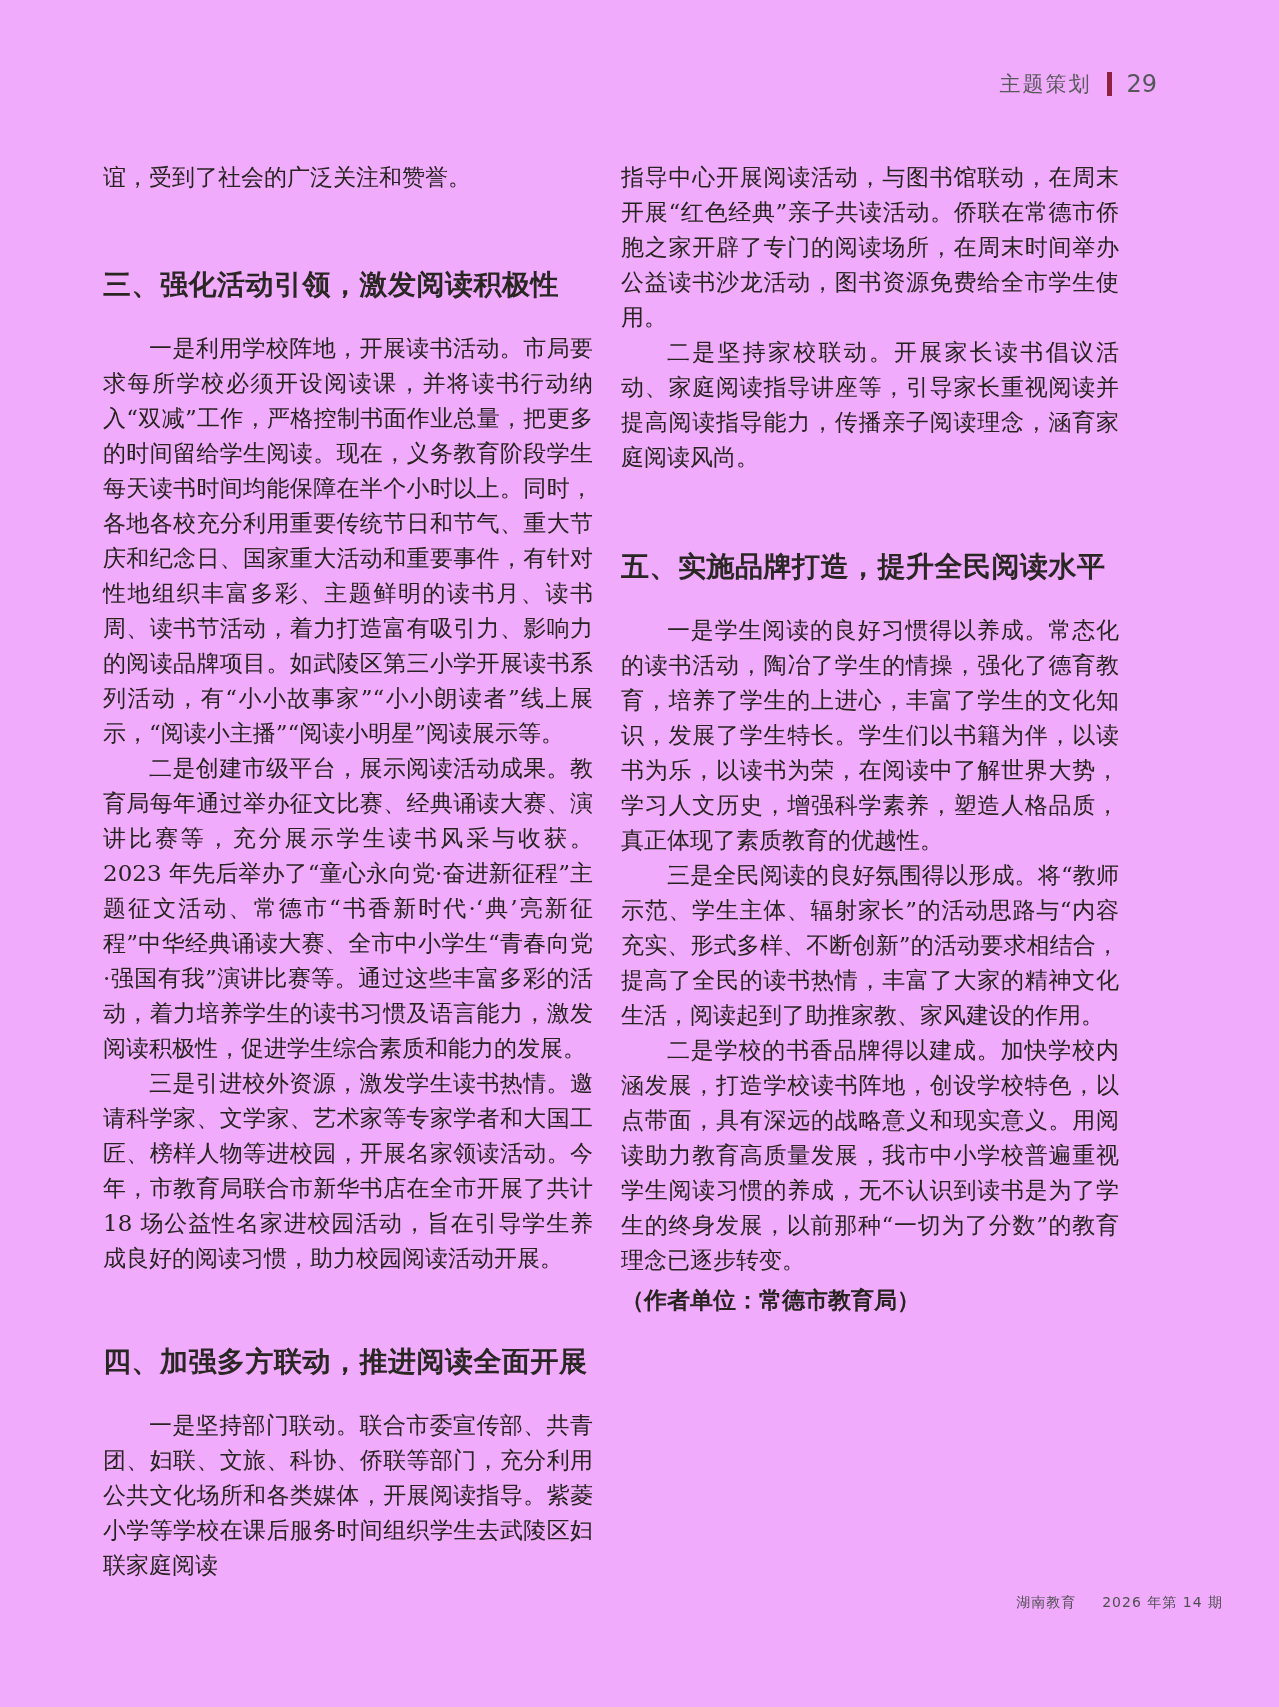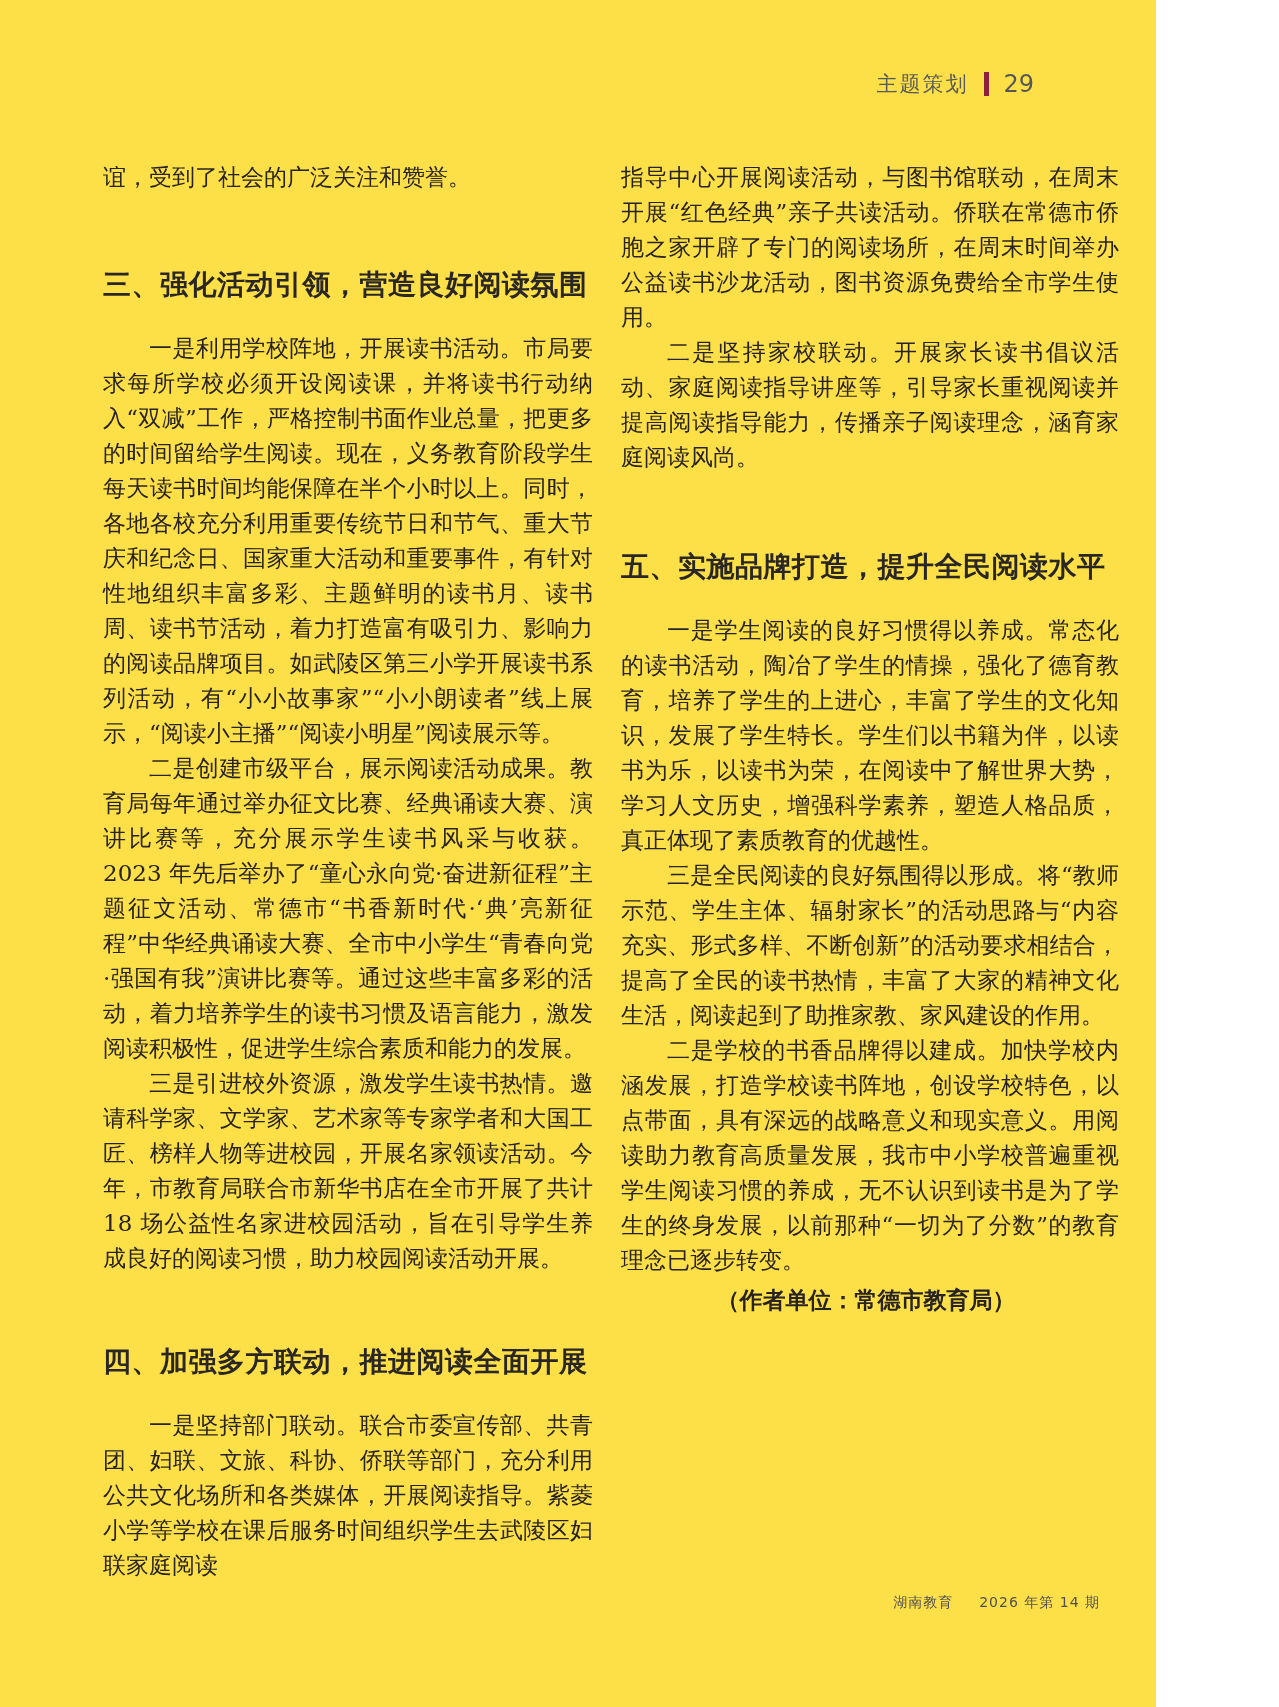--- a/index.html
+++ b/index.html
@@ -2,23 +2,23 @@
 <html><head>
 <meta charset="utf-8">
 <style>
   html, body {
     margin: 0;
     padding: 0;
     background: #ffffff;
   }
   .page {
     position: relative;
-    width: 1156px;
+    width: 1279px;
     height: 1707px;
-    background: #fde047;
+    background: #f0abfc;
     overflow: hidden;
     font-family: "DejaVu Serif", "Liberation Serif", serif;
     color: #282321;
   }
 
   
   .running-header {
     position: absolute;
     top: 70px;
     right: 122px;
@@ -67,21 +67,21 @@
     margin: 66px 0 26px 0;
     text-align: left;
     text-indent: 0;
     letter-spacing: 0.5px;
   }
   .col-left h2.first-heading { margin-top: 70px; }
   .col-right h2.section-heading { margin-top: 72px; }
 
   p.author-note {
     margin: 4px 0 0 0;
-    text-align: center;
+    text-align: left;
     text-indent: 0;
     font-weight: bold;
     padding-right: 8px;
   }
 
   
   .running-footer {
     position: absolute;
     top: 1594px;
     right: 56px;
@@ -100,21 +100,21 @@
 
   <div class="running-header">
     <span>主题策划</span>
     <span class="divider-bar"></span>
     <span class="page-number">29</span>
   </div>
 
   <div class="col col-left">
     <p class="body-para no-indent">谊，受到了社会的广泛关注和赞誉。</p>
 
-    <h2 class="section-heading first-heading">三、强化活动引领，营造良好阅读氛围</h2>
+    <h2 class="section-heading first-heading">三、强化活动引领，激发阅读积极性</h2>
 
     <p class="body-para">一是利用学校阵地，开展读书活动。市局要求每所学校必须开设阅读课，并将读书行动纳入“双减”工作，严格控制书面作业总量，把更多的时间留给学生阅读。现在，义务教育阶段学生每天读书时间均能保障在半个小时以上。同时，各地各校充分利用重要传统节日和节气、重大节庆和纪念日、国家重大活动和重要事件，有针对性地组织丰富多彩、主题鲜明的读书月、读书周、读书节活动，着力打造富有吸引力、影响力的阅读品牌项目。如武陵区第三小学开展读书系列活动，有“小小故事家”“小小朗读者”线上展示，“阅读小主播”“阅读小明星”阅读展示等。</p>
     <p class="body-para">二是创建市级平台，展示阅读活动成果。教育局每年通过举办征文比赛、经典诵读大赛、演讲比赛等，充分展示学生读书风采与收获。2023 年先后举办了“童心永向党·奋进新征程”主题征文活动、常德市“书香新时代·‘典’亮新征程”中华经典诵读大赛、全市中小学生“青春向党·强国有我”演讲比赛等。通过这些丰富多彩的活动，着力培养学生的读书习惯及语言能力，激发阅读积极性，促进学生综合素质和能力的发展。</p>
     <p class="body-para">三是引进校外资源，激发学生读书热情。邀请科学家、文学家、艺术家等专家学者和大国工匠、榜样人物等进校园，开展名家领读活动。今年，市教育局联合市新华书店在全市开展了共计 18 场公益性名家进校园活动，旨在引导学生养成良好的阅读习惯，助力校园阅读活动开展。</p>
 
     <h2 class="section-heading">四、加强多方联动，推进阅读全面开展</h2>
 
     <p class="body-para">一是坚持部门联动。联合市委宣传部、共青团、妇联、文旅、科协、侨联等部门，充分利用公共文化场所和各类媒体，开展阅读指导。紫菱小学等学校在课后服务时间组织学生去武陵区妇联家庭阅读</p>
   </div>
 

